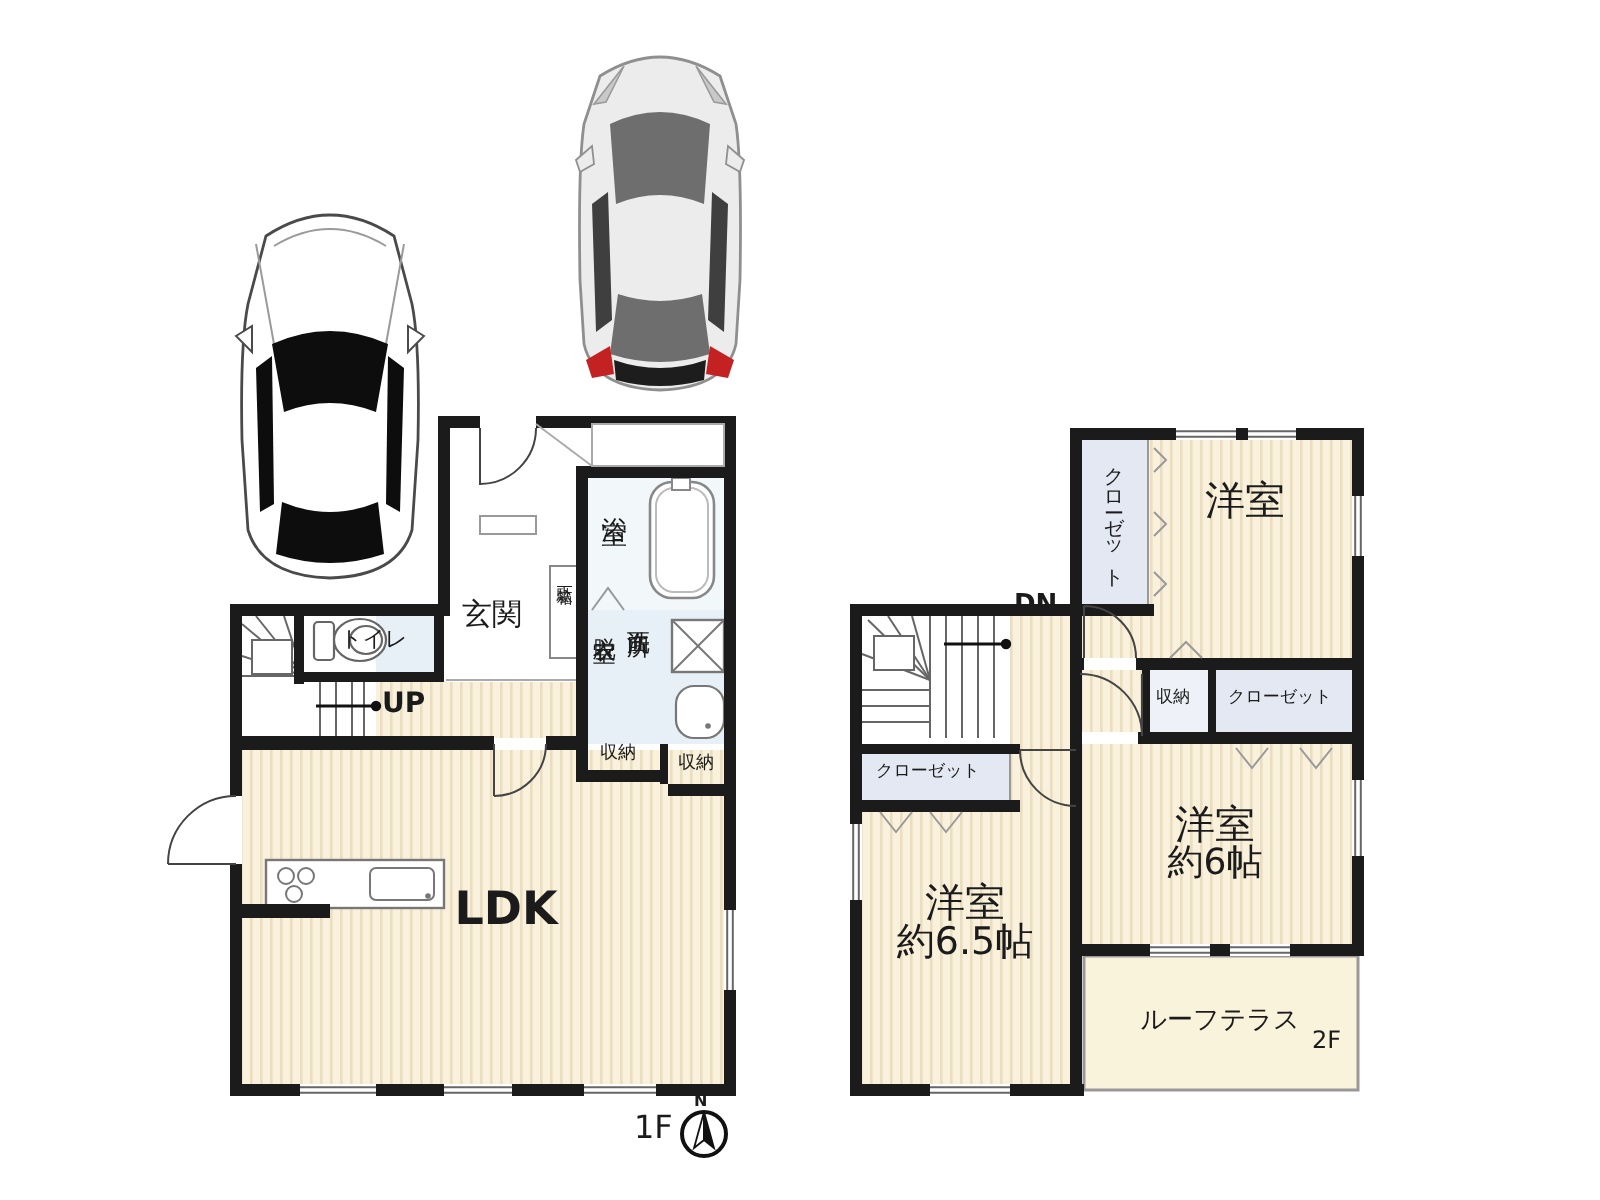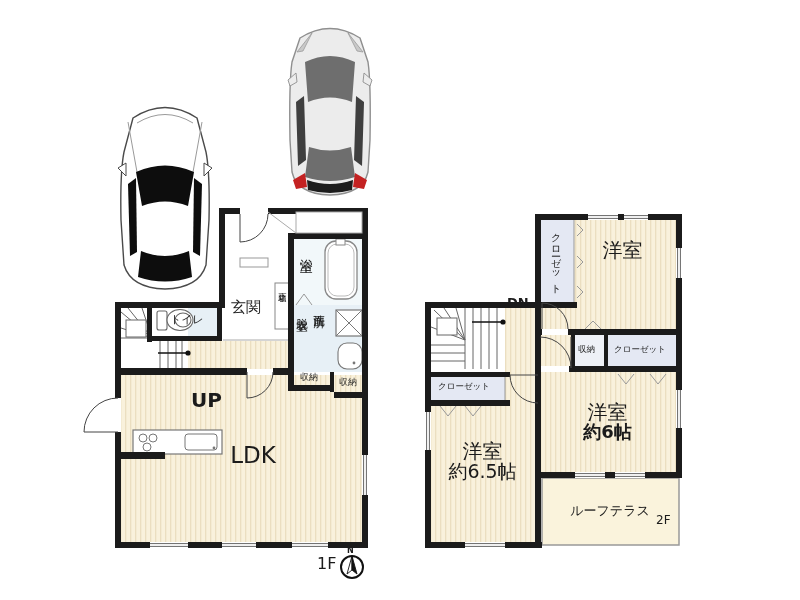--- a/index.html
+++ b/index.html
@@ -256,41 +256,41 @@
     <rect x="541" y="366" width="28" height="6" fill="#ffffff" stroke="none"></rect>
     <path d="M540,337 A31,31 0 0 1 571,368 M571,337 L571,368"></path>
     <path d="M510,375 A28,28 0 0 0 538,403 M510,375 L538,375"></path>
   </g>
 </svg>
 
 <div class="lbl" style="left:231px;top:300px;font-size:15px;">玄関</div>
 <div class="lbl vt" style="left:277px;top:286px;font-size:8px;">下駄箱</div>
 <div class="lbl vt" style="left:299px;top:248px;font-size:13px;">浴室</div>
 <div class="lbl" style="left:170px;top:314px;font-size:11px;">トイレ</div>
-<div class="lbl" style="left:191px;top:345px;font-size:20px;font-weight:600;margin-top:45px;">UP</div>
+<div class="lbl" style="left:191px;top:345px;font-size:14px;font-weight:600;">UP</div>
 <div class="lbl vt" style="left:296px;top:309px;font-size:11.5px;">脱衣室</div>
 <div class="lbl vt" style="left:313px;top:306px;font-size:11.5px;">洗面所</div>
 <div class="lbl" style="left:300px;top:373px;font-size:9px;">収納</div>
 <div class="lbl" style="left:339px;top:378px;font-size:9px;">収納</div>
 <div class="lbl ctr" style="left:178px;top:443px;width:150px;">
-  <div style="font-size:23px;font-weight:400;">LDK</div>
+  <div style="font-size:23px;font-weight:700;">LDK</div>
 </div>
 <div class="lbl" style="left:317px;top:556px;font-size:16px;">1F</div>
 <div class="lbl" style="left:347px;top:547px;font-size:8px;font-weight:600;">N</div>
 
 <div class="lbl vt" style="left:550px;top:226px;font-size:10px;">クローゼット</div>
 <div class="lbl ctr" style="left:555px;top:240px;width:135px;">
   <div style="font-size:20px;font-weight:500;">洋室</div>
 </div>
 <div class="lbl" style="left:507px;top:296px;font-size:13px;font-weight:700;">DN</div>
 <div class="lbl" style="left:578px;top:345px;font-size:8.5px;">収納</div>
 <div class="lbl" style="left:614px;top:345px;font-size:8.5px;">クローゼット</div>
 <div class="lbl" style="left:438px;top:382px;font-size:8.5px;">クローゼット</div>
 <div class="lbl ctr" style="left:415px;top:441px;width:135px;">
   <div style="font-size:20px;font-weight:500;">洋室</div>
   <div style="font-size:19px;font-weight:500;">約6.5帖</div>
 </div>
 <div class="lbl ctr" style="left:540px;top:402px;width:135px;">
   <div style="font-size:20px;font-weight:500;">洋室</div>
-  <div style="font-size:18px;font-weight:700;text-align:center;">約6帖</div>
+  <div style="font-size:18px;font-weight:400;text-align:center;">約6帖</div>
 </div>
 <div class="lbl ctr" style="left:560px;top:504px;width:100px;font-size:13px;">ルーフテラス</div>
 <div class="lbl" style="left:656px;top:514px;font-size:12px;">2F</div>
 
 </body></html>

